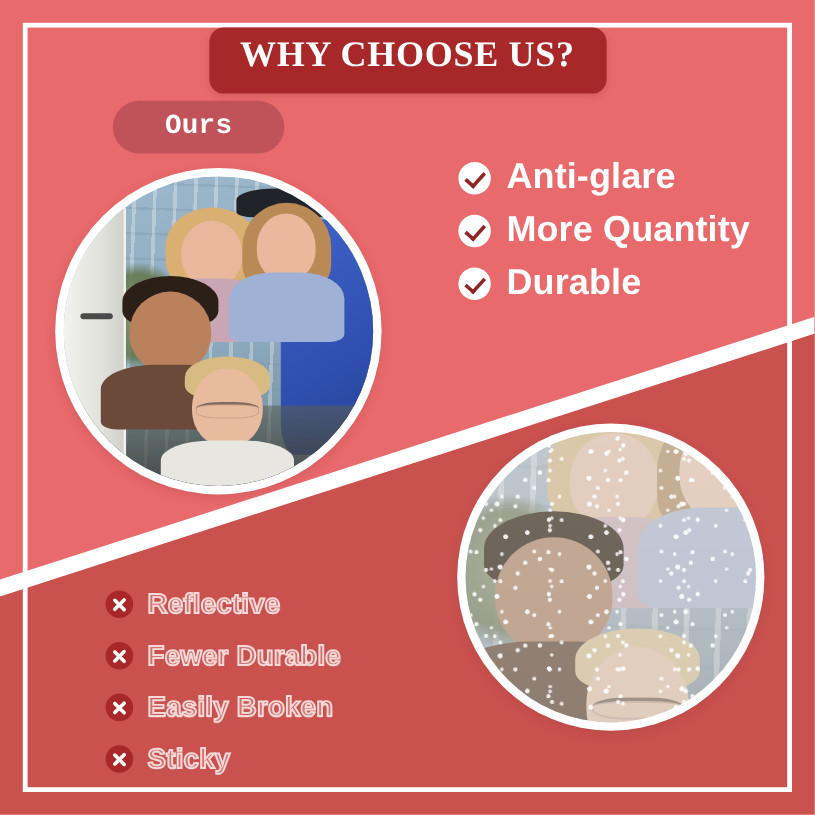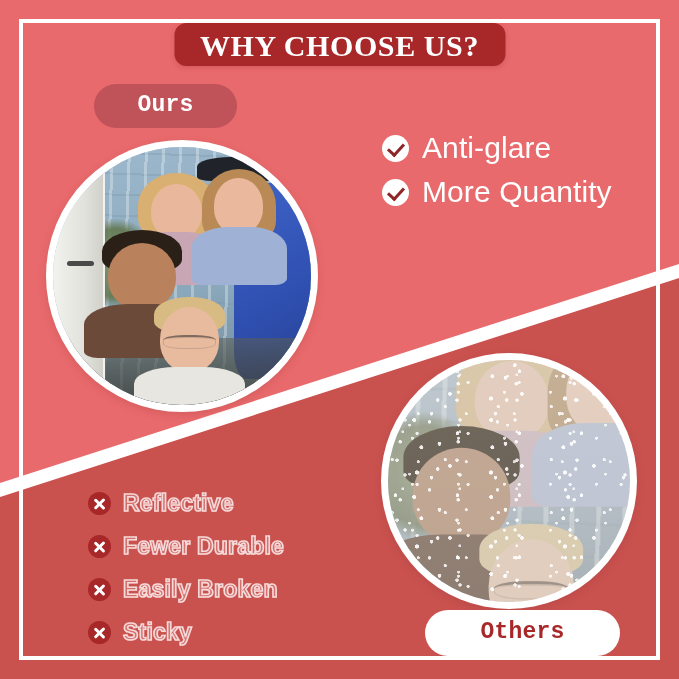--- a/index.html
+++ b/index.html
@@ -54,21 +54,21 @@
   
   .title-badge {
     position: absolute;
     left: 50%;
     transform: translateX(-50%);
     top: 23px;
     z-index: 50;
     background: #A8282A;
     color: #FFFFFF;
     border-radius: 12px;
-    padding: 7px 26px 4px 26px;
+    padding: 7px 26px 16px 26px;
     font-family: "Liberation Serif", "DejaVu Serif", serif;
     font-weight: bold;
     font-size: 30px;
     letter-spacing: 0.6px;
     line-height: 1.05;
     white-space: nowrap;
     box-shadow: 0 2px 5px rgba(120,25,25,.18);
   }
 
   
@@ -323,21 +323,21 @@
     height: 14px;
     background: #FFFFFF;
     border-radius: 2px;
   }
   .icon-x::before { transform: rotate(45deg); }
   .icon-x::after  { transform: rotate(-45deg); }
 
   .pro-text {
     color: #FFFFFF;
     font-size: 30px;
-    font-weight: normal;
+    font-weight: bold;
     letter-spacing: .1px;
     line-height: 1;
   }
   
   .con-text {
     color: transparent;
     font-size: 23px;
     font-weight: bold;
     letter-spacing: .2px;
     line-height: 1;
@@ -398,20 +398,24 @@
 
   <div class="list list-pros">
     <div class="list-row">
       <span class="icon-check"></span>
       <span class="pro-text">Anti-glare</span>
     </div>
     <div class="list-row">
       <span class="icon-check"></span>
       <span class="pro-text">More Quantity</span>
     </div>
+    <div class="list-row">
+      <span class="icon-check"></span>
+      <span class="pro-text">Durable</span>
+    </div>
   </div>
 
   <div class="photo-circle photo-others">
     <div class="inner">
       <div class="scene" style="transform: scale(1.55); transform-origin: 42% 40%; filter: saturate(.62) contrast(.88) brightness(1.04);">
         <div class="sky"></div>
         <div class="glassbld"></div>
         <div class="foliage"></div>
         <div class="ground"></div>
 
@@ -436,21 +440,20 @@
             <div class="spec"></div>
         </div>
       </div>
       <div class="degrade">
         <div class="wash"></div>
         <div class="speckle"></div>
       </div>
     </div>
   </div>
 
-  <div class="pill pill-others">Others</div>
 
   <div class="list list-cons">
     <div class="list-row">
       <span class="icon-x"></span>
       <span class="con-text">Reflective</span>
     </div>
     <div class="list-row">
       <span class="icon-x"></span>
       <span class="con-text">Fewer Durable</span>
     </div>

